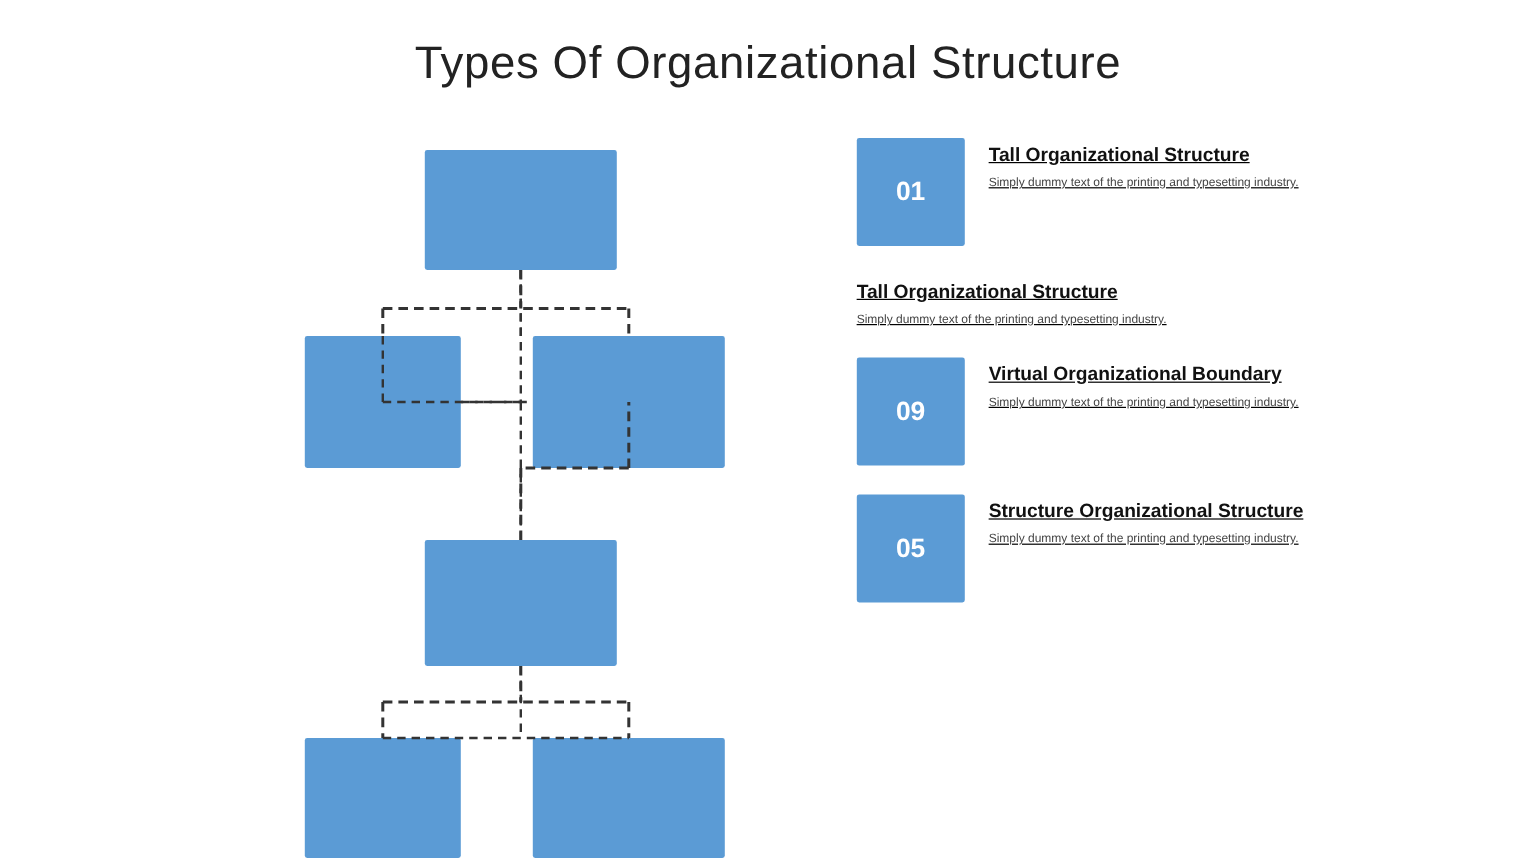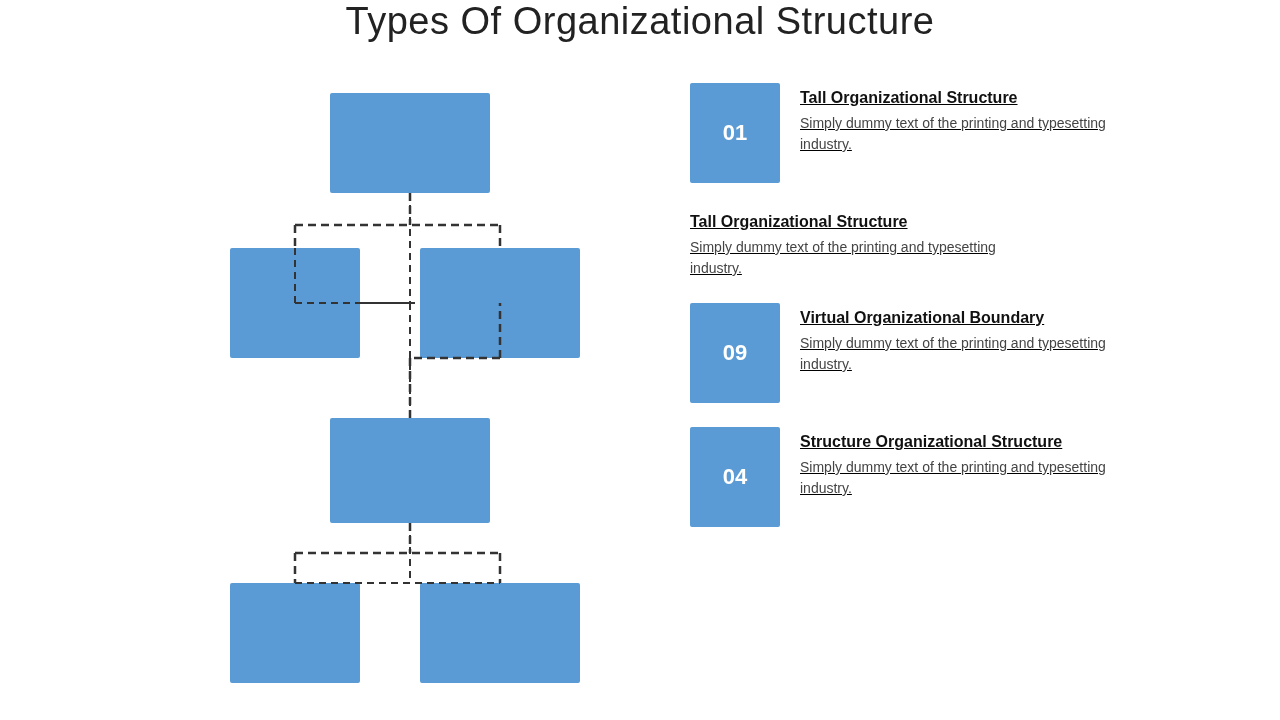--- a/index.html
+++ b/index.html
@@ -9,20 +9,21 @@
       background: #ffffff;
       font-family: 'Arial', sans-serif;
       overflow: hidden;
     }
 
     .page-title {
       text-align: center;
       font-size: 38px;
       font-weight: 400;
       color: #222;
+      padding-top: 32px;
       padding-bottom: 20px;
       letter-spacing: 0.5px;
     }
 
     .main-content {
       display: flex;
       flex-direction: row;
       align-items: flex-start;
       justify-content: center;
       padding-top: 10px;
@@ -65,21 +66,21 @@
       align-items: flex-start;
       gap: 20px;
     }
 
     .list-number-box {
       background: #5b9bd5;
       color: #fff;
       font-size: 22px;
       font-weight: 700;
       width: 90px;
-      height: 100px;
+      height: 90px;
       display: flex;
       align-items: center;
       justify-content: center;
       flex-shrink: 0;
       border-radius: 2px;
     }
 
     .list-text {
       display: flex;
       flex-direction: column;
@@ -90,21 +91,21 @@
     }
 
     .list-heading {
       font-size: 16px;
       font-weight: 700;
       color: #111;
       margin-bottom: 6px;
     }
 
     .list-desc {
-      font-size: 14px;
+      font-size: 10px;
       color: #444;
       line-height: 1.5;
     }
   </style>
 </head>
 <body>
 
 <h1 class="page-title">Types Of Organizational Structure</h1>
 
 <div class="main-content">
@@ -182,21 +183,21 @@
       </div>
     </div>
       <div class="list-item">
       <div class="list-number-box">09</div>
       <div class="list-text">
         <div class="list-heading">Virtual Organizational Boundary</div>
         <div class="list-desc">Simply dummy text of the printing and typesetting industry.</div>
       </div>
     </div>
       <div class="list-item">
-      <div class="list-number-box">04</div>
+      <div class="list-number-box">05</div>
       <div class="list-text">
         <div class="list-heading">Structure Organizational Structure</div>
         <div class="list-desc">Simply dummy text of the printing and typesetting industry.</div>
       </div>
     </div>
     </div>
 
 </div>
 
 </body></html>

